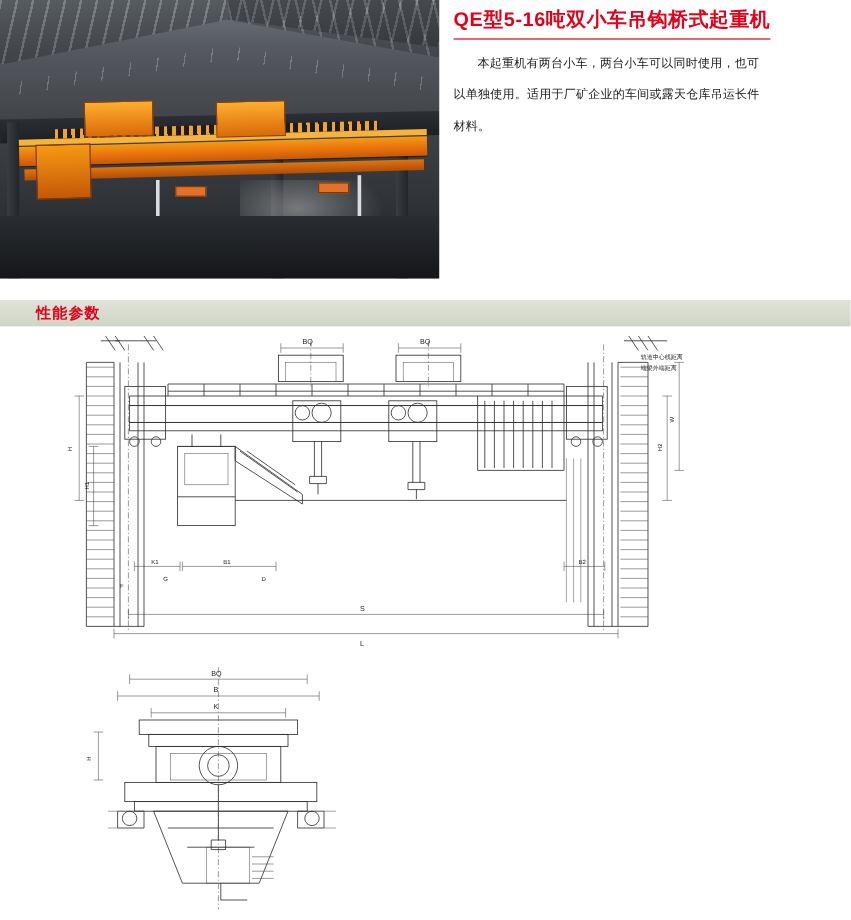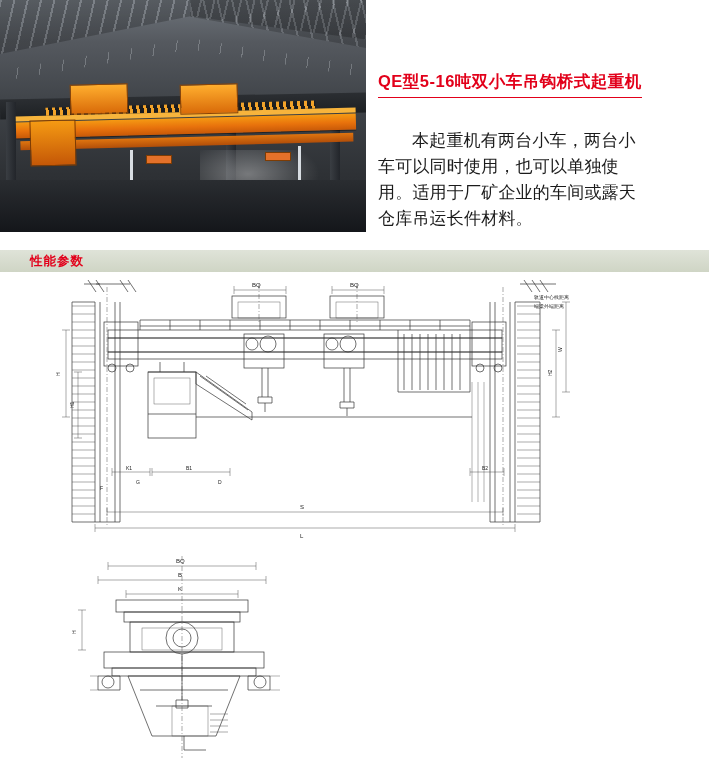--- a/index.html
+++ b/index.html
@@ -10,21 +10,21 @@
     background: #ffffff;
     font-family: "Liberation Sans", sans-serif;
     color: #222;
     position: relative;
     overflow: hidden;
   }
 
   
   .top-wrap {
     display: flex;
-    align-items: flex-end;
+    align-items: flex-start;
     width: 601px;
     height: 232px;
   }
   .photo {
     width: 366px;
     height: 232px;
     position: relative;
     overflow: hidden;
     background: #3a3e44;
     flex: 0 0 366px;
@@ -130,22 +130,22 @@
     color: #e2001a;
     font-size: 16.5px;
     font-weight: bold;
     letter-spacing: .5px;
     border-bottom: 1px solid #e2001a;
     padding-bottom: 4px;
     display: inline-block;
     white-space: nowrap;
   }
   .doc-intro {
-    margin-top: 30px;
-    font-size: 17px;
+    margin-top: 8px;
+    font-size: 10px;
     line-height: 26px;
     color: #1b1b1b;
     text-indent: 2em;
     letter-spacing: .2px;
   }
 
   
   .section-bar {
     position: relative;
     margin-top: 18px;

